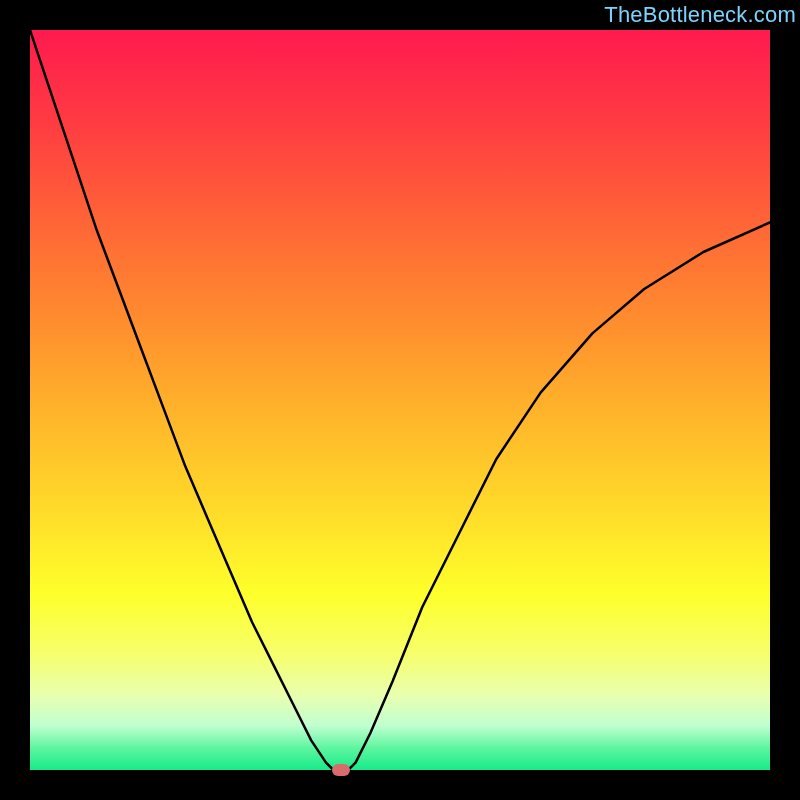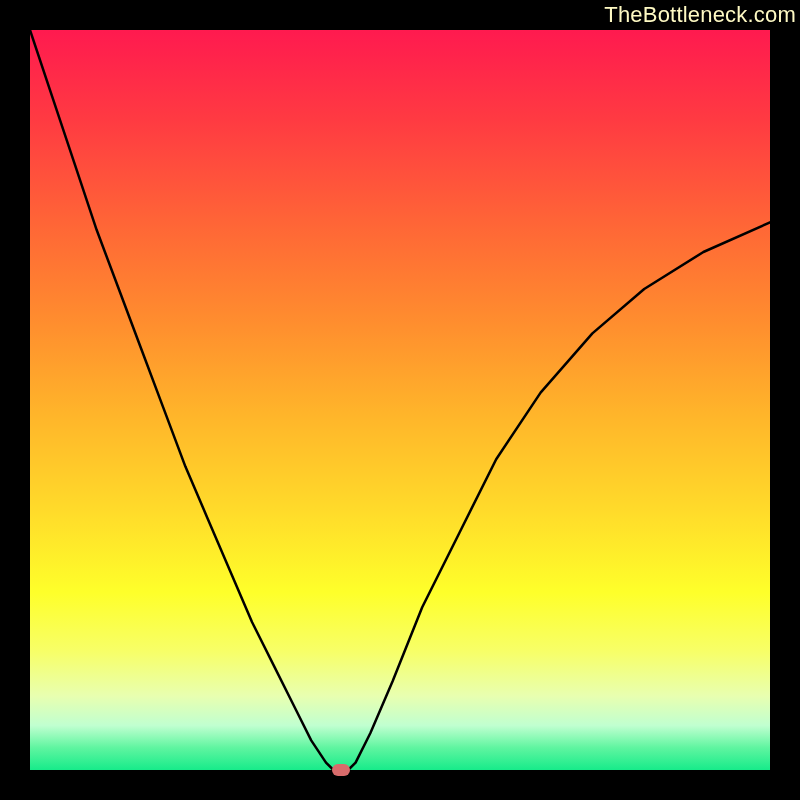--- a/index.html
+++ b/index.html
@@ -38,21 +38,21 @@
       #e8ffb0 90%,
       #c0ffd0 94%,
       #5ff5a0 97%,
       #17eb8a 100%
     );
   }
   .watermark {
     position: absolute;
     right: 4px;
     top: 2px;
-    color: #fef9c3;
+    color: #7dd3fc;
     font-size: 22px;
     font-weight: 500;
     letter-spacing: 0.2px;
     user-select: none;
   }
   svg.curve {
     position: absolute;
     left: 0;
     top: 0;
     width: 740px;

